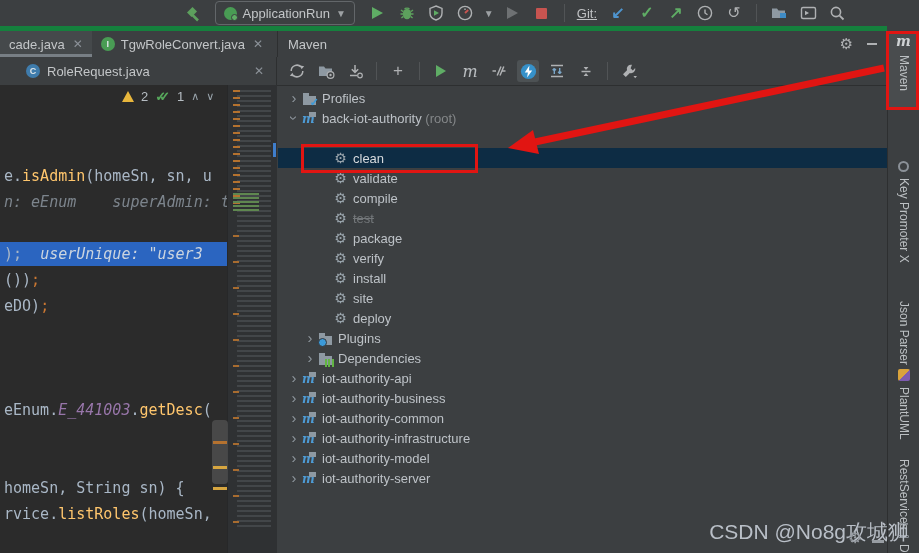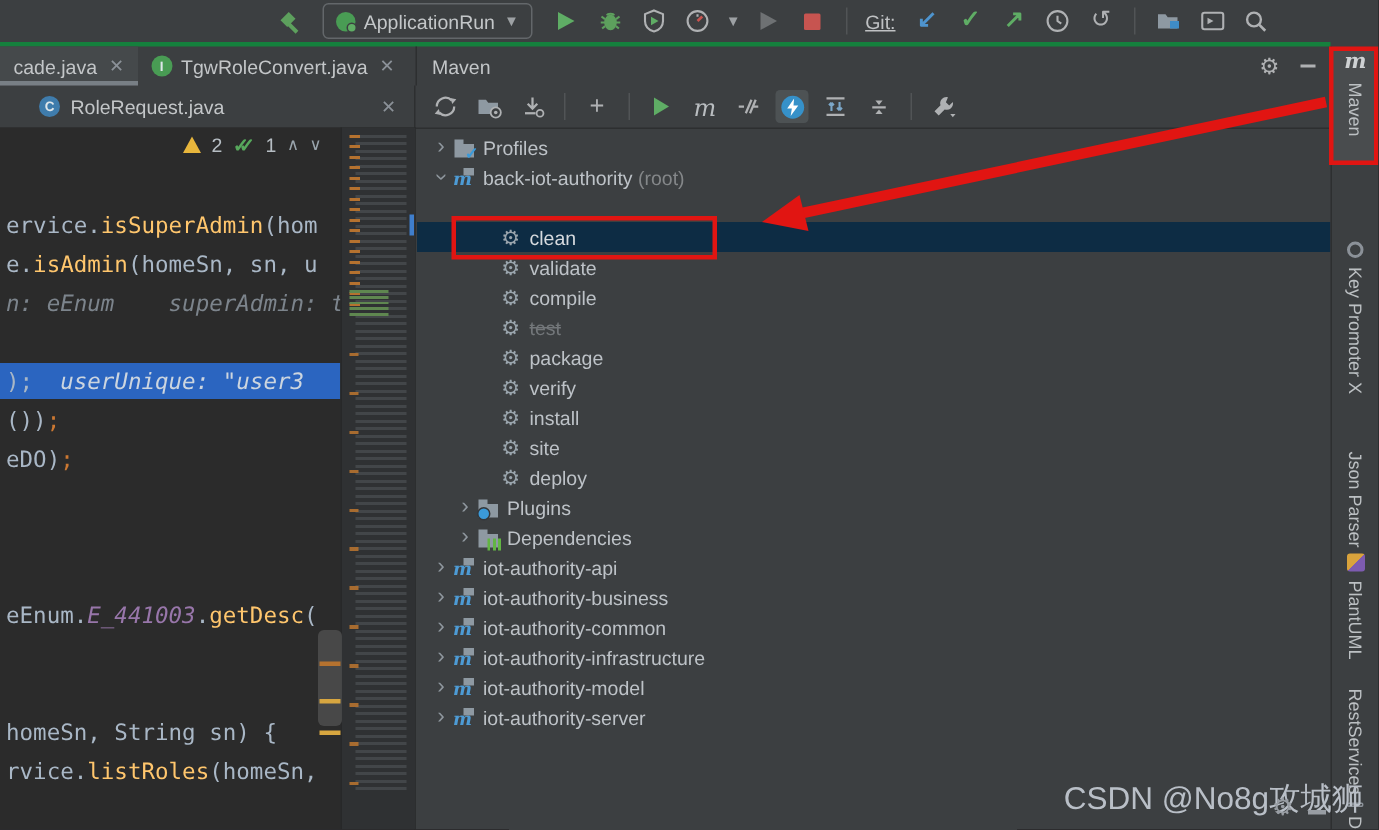--- a/index.html
+++ b/index.html
@@ -1,19 +1,19 @@
 <!DOCTYPE html>
 <html><head>
 <meta charset="utf-8">
 <style>
   html,body{margin:0;padding:0;background:#202122;}
   #app{position:relative;width:919px;height:553px;background:#3c3f41;overflow:hidden;
        font-family:"Liberation Sans",sans-serif;color:#bbbec2;}
   
-  .topbar{position:absolute;left:0;top:0;width:887px;height:31px;border-bottom:3px solid #15803d;
+  .topbar{position:absolute;left:0;top:0;width:887px;height:31px;border-bottom:5px solid #15803d;
           display:flex;align-items:center;justify-content:flex-end;gap:9px;padding-right:40px;box-sizing:border-box;}
   .tico{display:inline-flex;align-items:center;justify-content:center;width:20px;height:20px;flex:0 0 auto;}
   .combo{display:flex;align-items:center;gap:6px;height:22px;border:1px solid #63676a;border-radius:4px;
          padding:0 8px;font-size:13px;color:#c3c6c8;margin:0 4px;}
   .combo-ball{width:13px;height:13px;border-radius:50%;background:#499c54;position:relative;}
   .combo-ball::after{content:'';position:absolute;right:-1px;bottom:-1px;width:5px;height:5px;border-radius:50%;
          background:#5fad65;border:1px solid #3c3f41;}
   .caret{color:#9da1a4;font-size:10px;}
   .tri{width:0;height:0;border-left:11px solid #5fad65;border-top:6px solid transparent;border-bottom:6px solid transparent;}
   .tri.dis{border-left-color:#6e7173;}
@@ -275,21 +275,20 @@
             <polygon points="13.5,14 17,14 15.2,16.2" fill="#afb1b3"></polygon>
           </svg>
       </span>
     </div>
   </div>
 
   <div class="main">
 
     <div class="editor">
       <div class="codewrap">
-          <div class="code-line" style="top: 53px;"><span class="tk-plain">ervice.</span><span class="tk-method">isSuperAdmin</span><span class="tk-plain">(hom</span></div>
           <div class="code-line" style="top: 79px;"><span class="tk-plain">e.</span><span class="tk-method">isAdmin</span><span class="tk-plain">(homeSn, sn, u</span></div>
           <div class="code-line" style="top: 105px;"><span class="tk-hint">n: eEnum    superAdmin: t</span></div>
           <div class="code-line sel" style="top: 157px;"><span class="tk-plain">);  </span><span class="tk-hintsel">userUnique: "user3</span></div>
           <div class="code-line" style="top: 183px;"><span class="tk-plain">())</span><span class="tk-semi">;</span></div>
           <div class="code-line" style="top: 209px;"><span class="tk-plain">eDO)</span><span class="tk-semi">;</span></div>
           <div class="code-line" style="top: 235px;"></div>
           <div class="code-line" style="top: 261px;"></div>
           <div class="code-line" style="top: 287px;"></div>
           <div class="code-line" style="top: 313px;"><span class="tk-plain">eEnum.</span><span class="tk-const">E_441003</span><span class="tk-plain">.</span><span class="tk-method">getDesc</span><span class="tk-plain">(</span></div>
           <div class="code-line" style="top: 339px;"></div>

